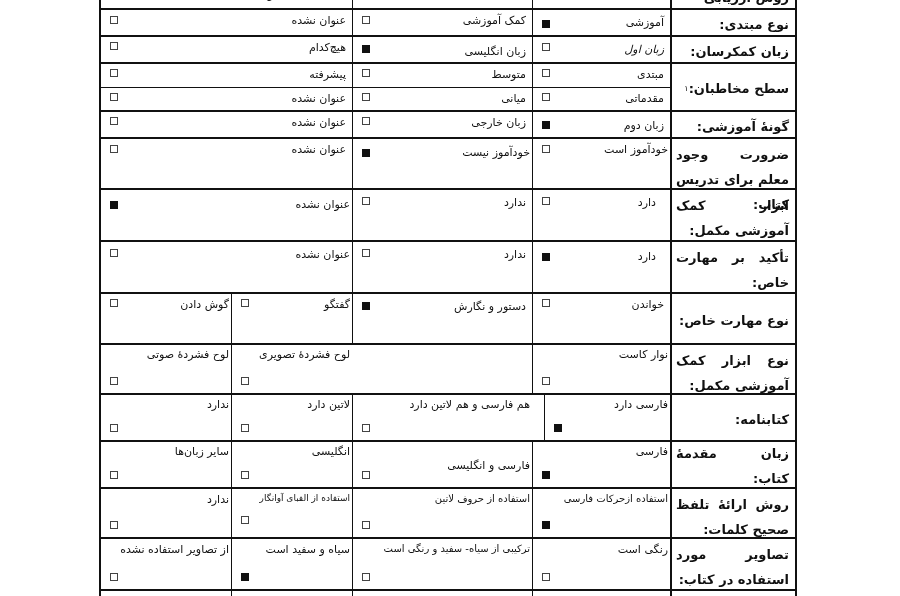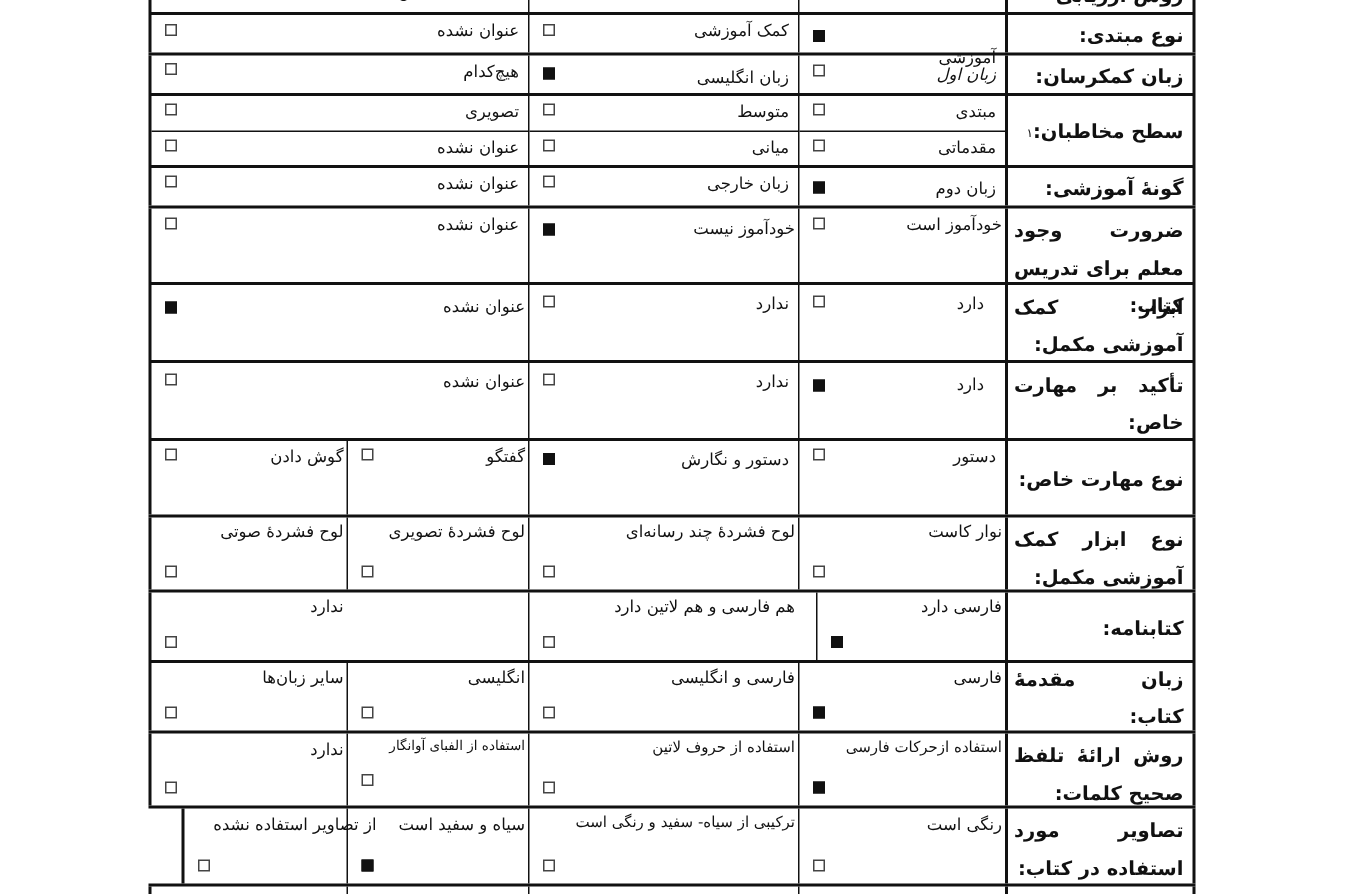--- a/index.html
+++ b/index.html
@@ -35,21 +35,21 @@
       </div>
       <div class="cell first" style="right:445px;width:253px;">
         <span class="opt" style="right:50px;top:6px;">مشخص نشده</span>
 
       </div>
     </div>
 
     <div class="row" style="top:28px;height:27px;">
       <div class="lbl center">نوع مبتدی:</div>
       <div class="cell" style="right:127px;width:138px;">
-        <span class="opt" style="top:22px;">آموزشی</span>
+        <span class="opt" style="top:6px;">آموزشی</span>
         <span class="cb on" style="top:10px;"></span>
       </div>
       <div class="cell" style="right:265px;width:180px;">
         <span class="opt" style="top:4px;">کمک آموزشی</span>
         <span class="cb" style="top:6px;"></span>
       </div>
       <div class="cell first" style="right:445px;width:253px;">
         <span class="opt" style="top:4px;">عنوان نشده</span>
         <span class="cb" style="top:6px;"></span>
       </div>
@@ -84,21 +84,21 @@
         <div class="subdiv" style="top:23px;"></div>
       </div>
       <div class="cell" style="right:265px;width:180px;">
         <span class="opt" style="top:4px;">متوسط</span>
         <span class="cb" style="top:5px;"></span>
         <span class="opt" style="top:28px;">میانی</span>
         <span class="cb" style="top:29px;"></span>
         <div class="subdiv" style="top:23px;"></div>
       </div>
       <div class="cell first" style="right:445px;width:253px;">
-        <span class="opt" style="top:4px;">تصویری</span>
+        <span class="opt" style="top:4px;">پیشرفته</span>
         <span class="cb" style="top:5px;"></span>
         <span class="opt" style="top:28px;">عنوان نشده</span>
         <span class="cb" style="top:29px;"></span>
         <div class="subdiv" style="top:23px;"></div>
       </div>
     </div>
 
     <div class="row" style="top:130px;height:27px;">
       <div class="lbl center">گونهٔ آموزشی:</div>
       <div class="cell" style="right:127px;width:138px;">
@@ -159,45 +159,41 @@
       </div>
       <div class="cell first" style="right:445px;width:253px;">
         <span class="opt" style="top:6px;right:2px;">عنوان نشده</span>
         <span class="cb" style="top:7px;"></span>
       </div>
     </div>
 
     <div class="row" style="top:312px;height:51px;">
       <div class="lbl center">نوع مهارت خاص:</div>
       <div class="cell" style="right:127px;width:138px;">
-        <span class="opt" style="top:4px;">دستور</span>
+        <span class="opt" style="top:4px;">خواندن</span>
         <span class="cb" style="top:5px;"></span>
       </div>
       <div class="cell" style="right:265px;width:180px;">
         <span class="opt" style="top:6px;">دستور و نگارش</span>
         <span class="cb on" style="top:8px;"></span>
       </div>
       <div class="cell" style="right:445px;width:121px;margin-left:48px;">
         <span class="opt" style="top:4px;right:2px;">گفتگو</span>
         <span class="cb" style="top:5px;"></span>
       </div>
       <div class="cell first" style="right:566px;width:132px;">
         <span class="opt" style="top:4px;right:2px;">گوش دادن</span>
         <span class="cb" style="top:5px;"></span>
       </div>
     </div>
 
     <div class="row" style="top:363px;height:50px;">
       <div class="lbl">نوع ابزار کمک آموزشی مکمل:</div>
       <div class="cell" style="right:127px;width:138px;">
         <span class="opt" style="top:3px;right:2px;">نوار کاست</span>
-        <span class="cb bot"></span>
-      </div>
-      <div class="cell" style="right:265px;width:180px;">
-        <span class="opt" style="top:3px;right:2px;">لوح فشردهٔ چند رسانه‌ای</span>
         <span class="cb bot"></span>
       </div>
       <div class="cell" style="right:445px;width:121px;">
         <span class="opt" style="top:3px;right:2px;">لوح فشردهٔ تصویری</span>
         <span class="cb bot"></span>
       </div>
       <div class="cell first" style="right:566px;width:132px;">
         <span class="opt" style="top:3px;right:2px;">لوح فشردهٔ صوتی</span>
         <span class="cb bot"></span>
       </div>
@@ -206,34 +202,38 @@
     <div class="row" style="top:413px;height:47px;">
       <div class="lbl center">کتابنامه:</div>
       <div class="cell" style="right:127px;width:126px;">
         <span class="opt" style="top:3px;right:2px;">فارسی دارد</span>
         <span class="cb bot on"></span>
       </div>
       <div class="cell" style="right:265px;width:180px;">
         <span class="opt" style="top:3px;right:2px;">هم فارسی و هم لاتین دارد</span>
         <span class="cb bot"></span>
       </div>
+      <div class="cell" style="right:445px;width:121px;">
+        <span class="opt" style="top:3px;right:2px;">لاتین دارد</span>
+        <span class="cb bot"></span>
+      </div>
       <div class="cell first" style="right:566px;width:132px;">
         <span class="opt" style="top:3px;right:2px;">ندارد</span>
         <span class="cb bot"></span>
       </div>
     </div>
 
     <div class="row" style="top:460px;height:47px;">
       <div class="lbl center">زبان مقدمهٔ کتاب:</div>
       <div class="cell" style="right:127px;width:138px;margin-left:36px;">
         <span class="opt" style="top:3px;right:2px;">فارسی</span>
         <span class="cb bot on"></span>
       </div>
       <div class="cell" style="right:265px;width:180px;">
-        <span class="opt" style="top:3px;right:2px;">فارسی و انگلیسی</span>
+        <span class="opt" style="top:17px;right:2px;">فارسی و انگلیسی</span>
         <span class="cb bot"></span>
       </div>
       <div class="cell" style="right:445px;width:121px;">
         <span class="opt" style="top:3px;right:2px;">انگلیسی</span>
         <span class="cb bot"></span>
       </div>
       <div class="cell first" style="right:566px;width:132px;">
         <span class="opt" style="top:3px;right:2px;">سایر زبان‌ها</span>
         <span class="cb bot"></span>
       </div>
@@ -266,21 +266,21 @@
         <span class="cb bot"></span>
       </div>
       <div class="cell" style="right:265px;width:180px;text-align:center;">
         <span class="opt" style="top:4px;right:2px;font-size:10px;">ترکیبی از سیاه- سفید و رنگی است</span>
         <span class="cb bot"></span>
       </div>
       <div class="cell" style="right:445px;width:121px;">
         <span class="opt" style="top:4px;right:2px;">سیاه و سفید است</span>
         <span class="cb bot on"></span>
       </div>
-      <div class="cell first" style="right:544px;width:132px;padding-left:27px;">
+      <div class="cell first" style="right:566px;width:132px;padding-left:27px;">
         <span class="opt" style="top:4px;right:2px;">از تصاویر استفاده نشده</span>
         <span class="cb bot"></span>
       </div>
     </div>
 
     <div class="row" style="top:609px;height:30px;">
       <div class="lbl"></div>
       <div class="cell" style="right:127px;width:138px;"></div>
       <div class="cell" style="right:265px;width:180px;"></div>
       <div class="cell" style="right:445px;width:121px;"></div>

